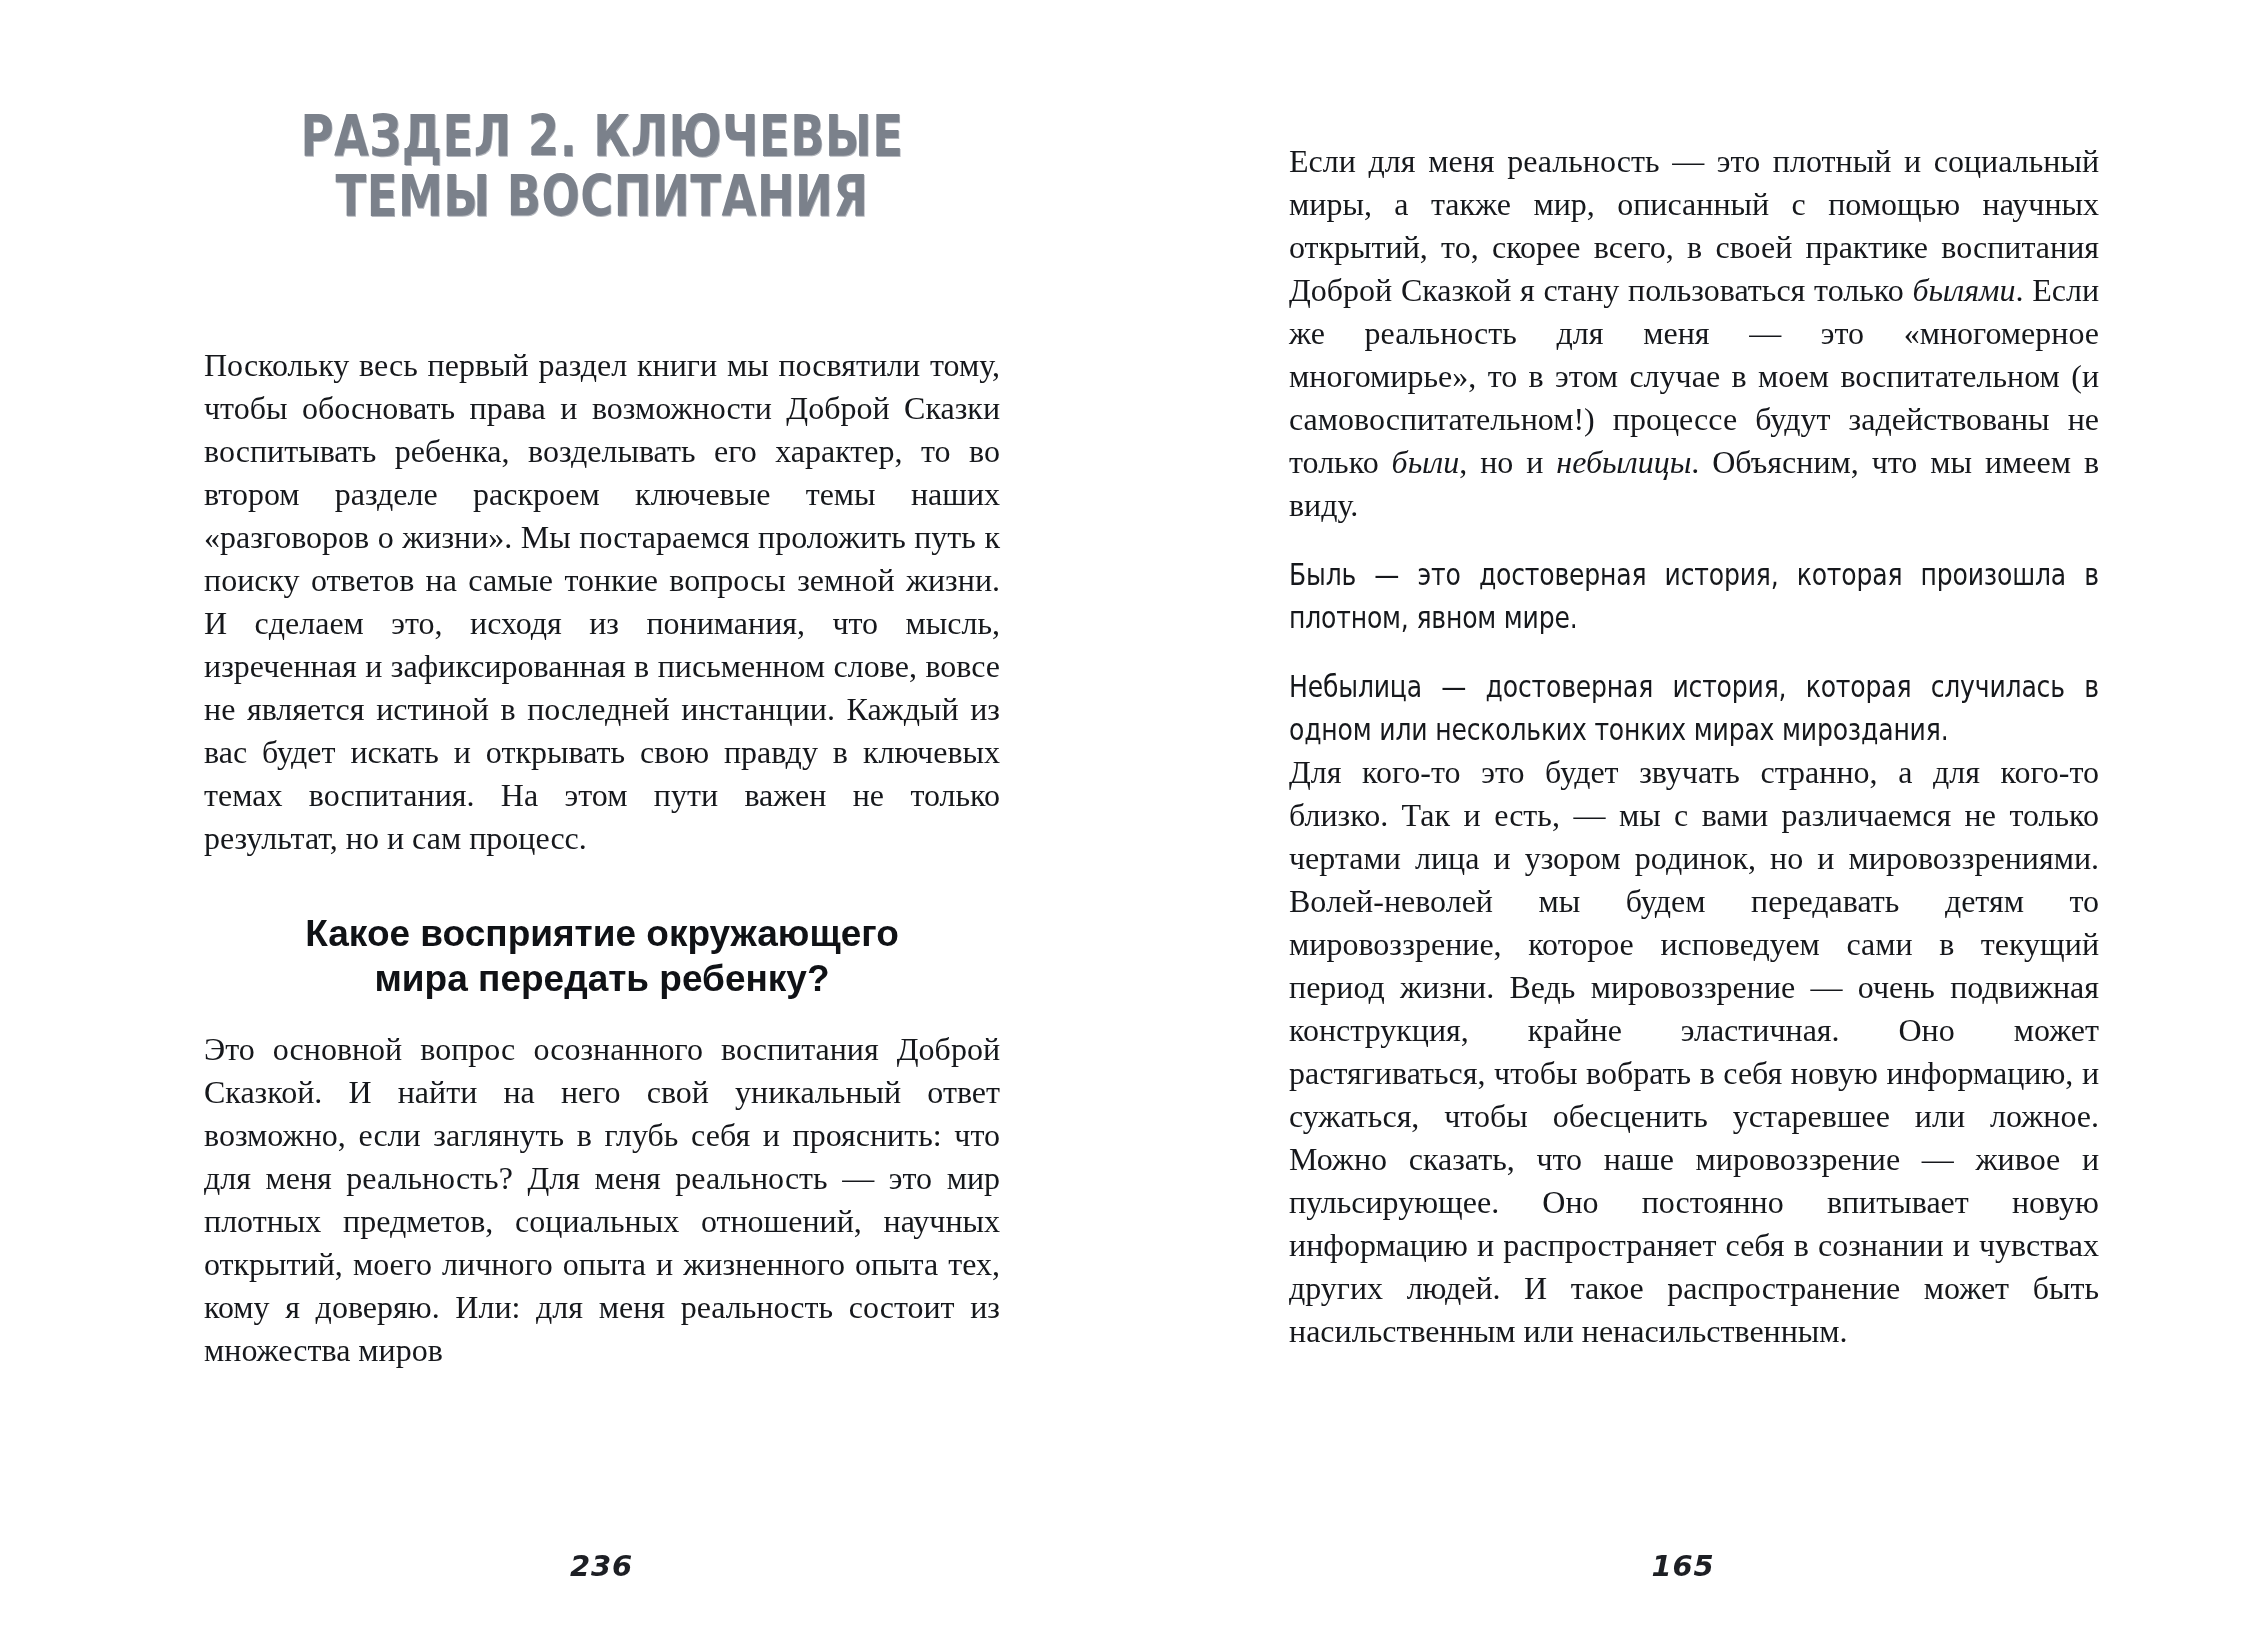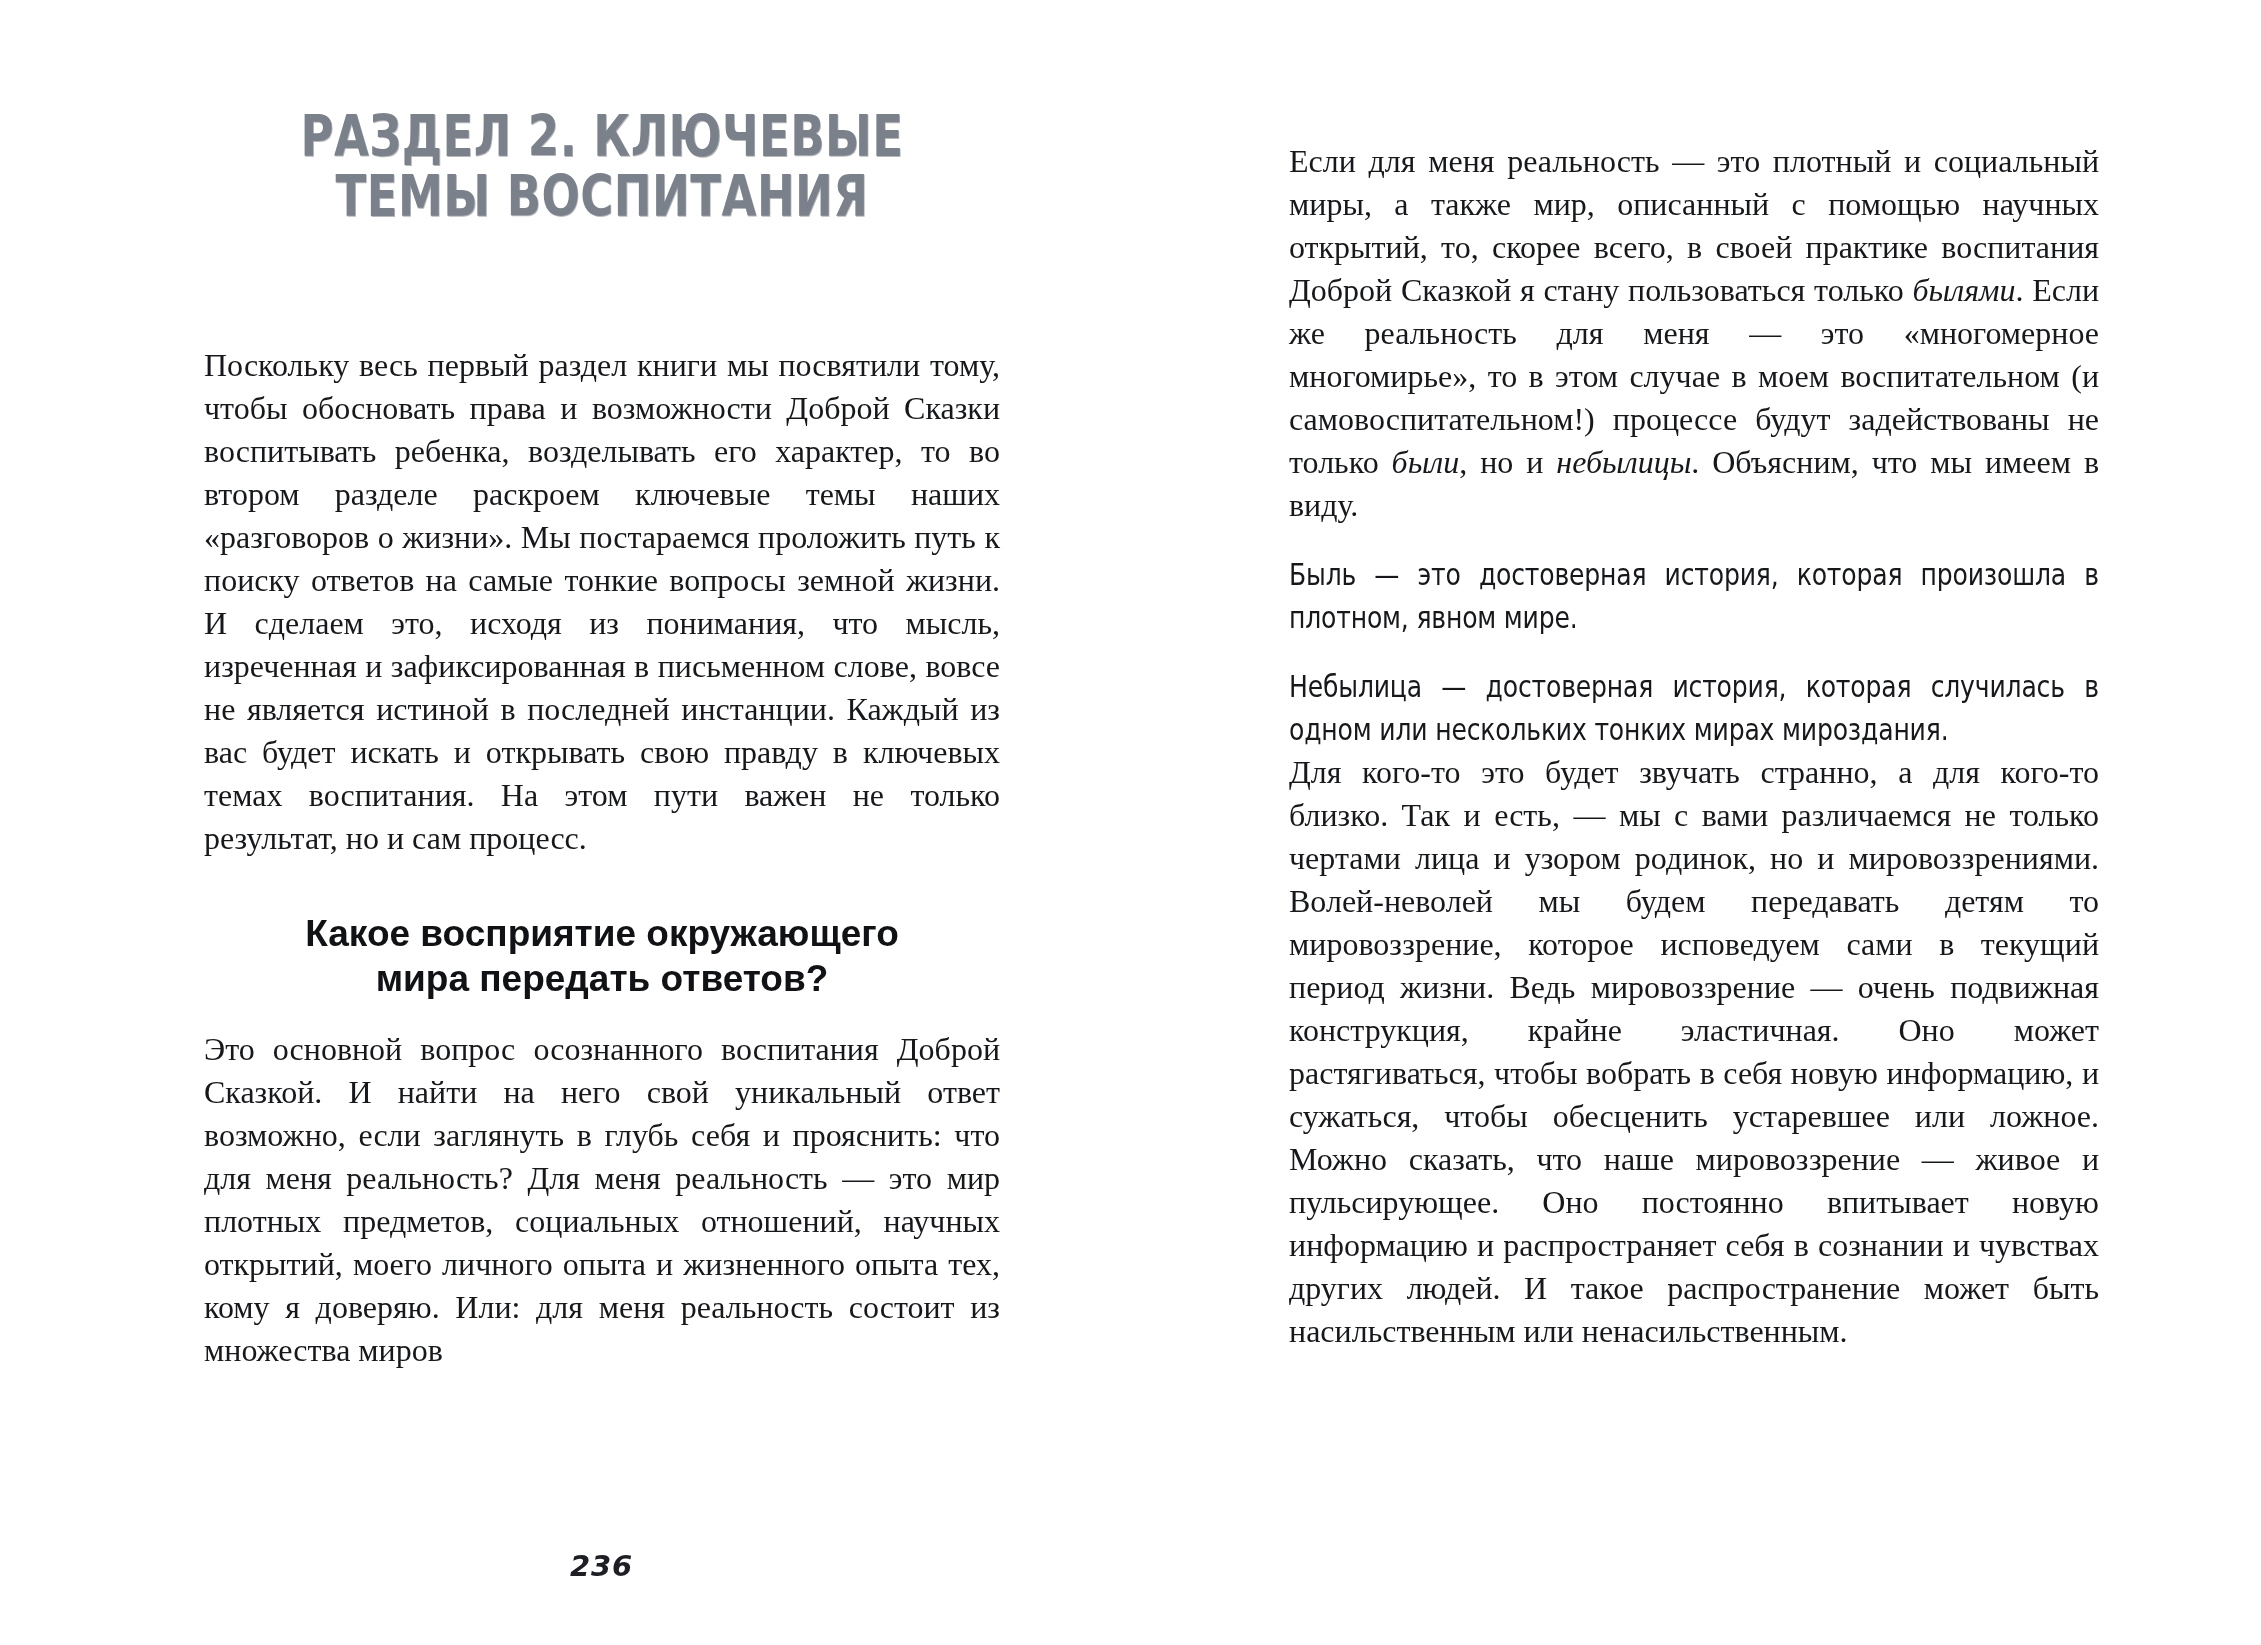--- a/index.html
+++ b/index.html
@@ -151,34 +151,35 @@
     <h1 class="section-heading">
       <span class="hl">РАЗДЕЛ 2. КЛЮЧЕВЫЕ</span>
       <span class="hl2">ТЕМЫ ВОСПИТАНИЯ</span>
     </h1>
 
     <div class="body-top-left">
       <p class="serif">Поскольку весь первый раздел книги мы посвятили тому, чтобы обосновать права и возможности Доброй Сказки воспитывать ребенка, возделывать его характер, то во втором разделе раскроем ключевые темы наших «разговоров о жизни». Мы постараемся проложить путь к поиску ответов на самые тонкие вопросы земной жизни. И сделаем это, исходя из понимания, что мысль, изреченная и зафиксированная в письменном слове, вовсе не является истиной в последней инстанции. Каждый из вас будет искать и открывать свою правду в ключевых темах воспитания. На этом пути важен не только результат, но и сам процесс.</p>
 
       <h2 class="subhead">
         <span class="sl">Какое восприятие окружающего</span>
-        <span class="sl">мира передать ответов?</span>
+        <span class="sl">мира передать ребенку?</span>
       </h2>
 
       <p class="serif">Это основной вопрос осознанного воспитания Доброй Сказкой. И найти на него свой уникальный ответ возможно, если заглянуть в глубь себя и прояснить: что для меня реальность? Для меня реальность — это мир плотных предметов, социальных отношений, научных открытий, моего личного опыта и жизненного опыта тех, кому я доверяю. Или: для меня реальность состоит из множества миров</p>
     </div>
 
     <div class="folio folio-left">236</div>
   </div>
 
   <div class="page page-right">
 
     <div class="body-top-right" id="right-body">
         <p class="serif">Если для меня реальность — это плотный и социальный миры, а также мир, описанный с помощью научных открытий, то, скорее всего, в своей практике воспитания Доброй Сказкой я стану пользоваться только <i>былями</i>. Если же реальность для меня — это «многомерное многомирье», то в этом случае в моем воспитательном (и самовоспитательном!) процессе будут задействованы не только <i>были</i>, но и <i>небылицы</i>. Объясним, что мы имеем в виду.</p>
         <p class="defn">Быль — это достоверная история, которая произошла в плотном, явном мире.</p>
         <p class="defn">Небылица — достоверная история, которая случилась в одном или нескольких тонких мирах мироздания.</p>
         <p class="serif">Для кого-то это будет звучать странно, а для кого-то близко. Так и есть, — мы с вами различаемся не только чертами лица и узором родинок, но и мировоззрениями. Волей-неволей мы будем передавать детям то мировоззрение, которое исповедуем сами в текущий период жизни. Ведь мировоззрение — очень подвижная конструкция, крайне эластичная. Оно может растягиваться, чтобы вобрать в себя новую информацию, и сужаться, чтобы обесценить устаревшее или ложное. Можно сказать, что наше мировоззрение — живое и пульсирующее. Оно постоянно впитывает новую информацию и распространяет себя в сознании и чувствах других людей. И такое распространение может быть насильственным или ненасильственным.</p>
       </div>
 
+    <div class="folio folio-right">165</div>
   </div>
 
 </div>
 
 
 </body></html>

